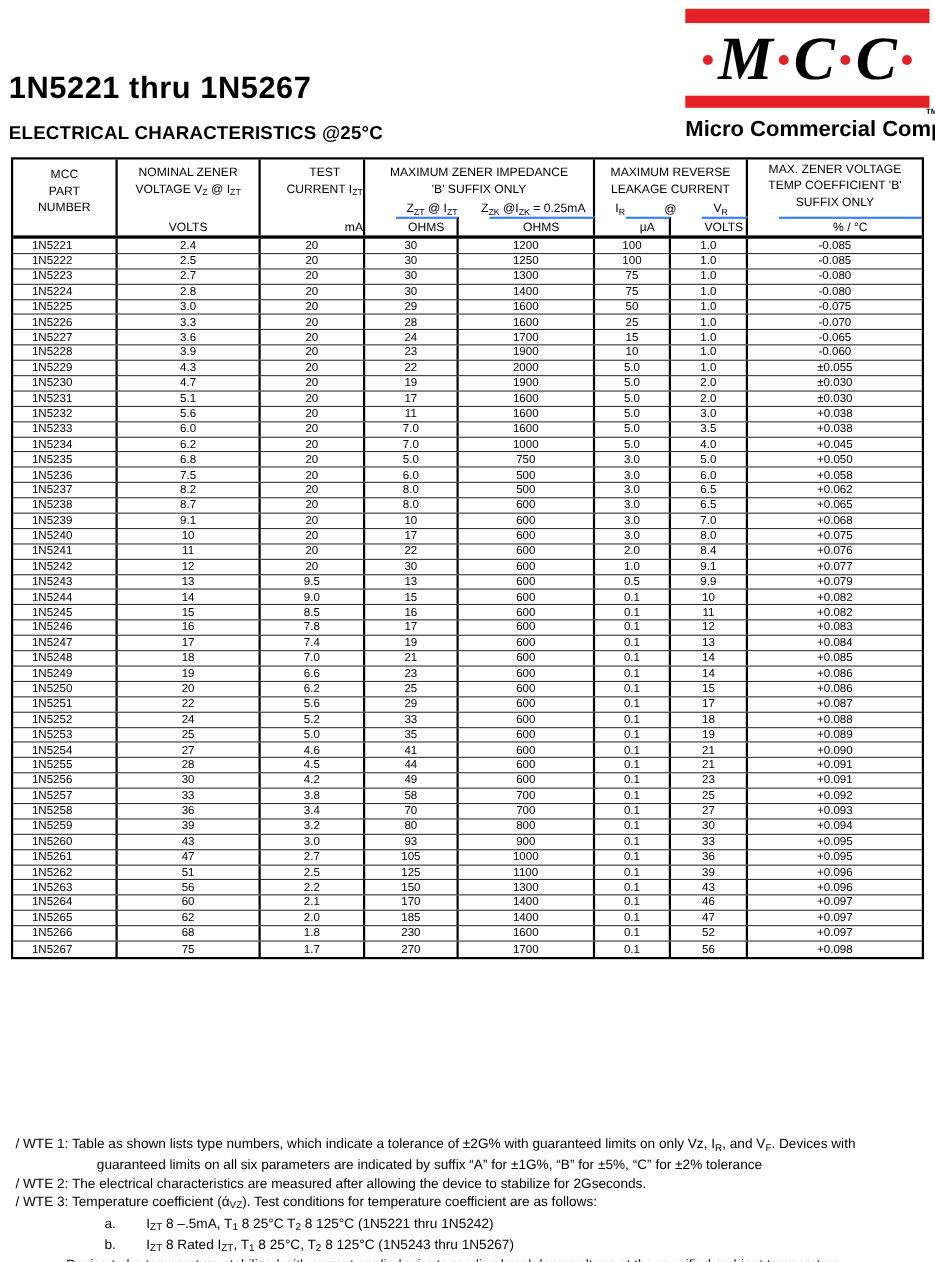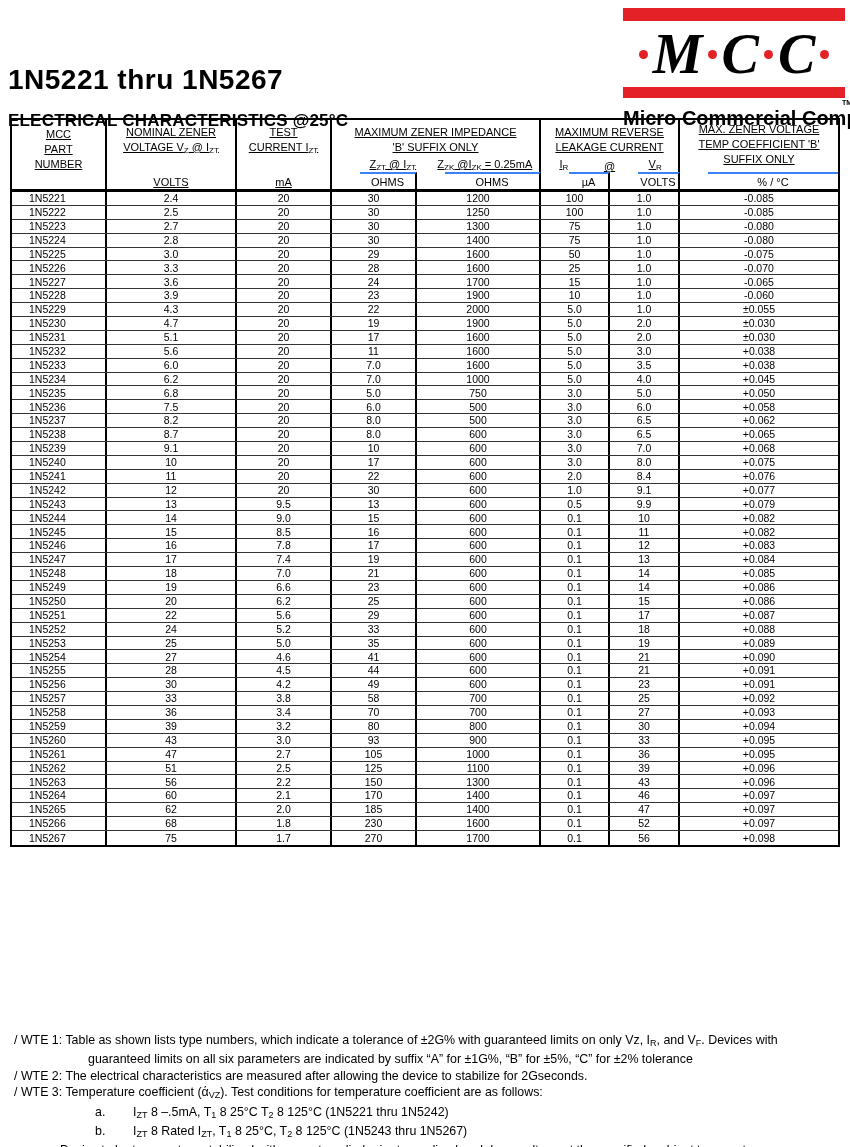--- a/index.html
+++ b/index.html
@@ -3,38 +3,38 @@
 <meta charset="utf-8">
 <style>
   * { margin:0; padding:0; box-sizing:border-box; }
   html,body { background:#fff; }
   body {
     width:850px; height:1147px; position:relative;
     font-family:"Liberation Sans", sans-serif; color:#000;
     -webkit-font-smoothing:antialiased;
   }
   
-  .page-head { position:relative; height:118px; }
+  .page-head { position:relative; height:143px; }
   .doc-title { position:absolute; left:8px; top:64px; font-size:28px; font-weight:bold; letter-spacing:0.5px; }
   .doc-subtitle { position:absolute; left:8px; top:111px; font-size:17px; font-weight:bold; letter-spacing:0.2px; }
   .logo { position:absolute; right:5px; top:8px; width:222px; }
   .logo-bar { height:13px; background:var(--red,#E32126); }
   .logo-bar.bottom { height:11px; position:relative; }
   .logo-letters { display:flex; align-items:center; justify-content:center; height:66px; }
   .logo-letter { font-family:"Liberation Serif", serif; font-style:italic; font-weight:bold; font-size:56px; line-height:1; padding:0 2px; }
   .logo-dot { width:9px; height:9px; border-radius:50%; background:var(--red,#E32126); margin:0 3px; }
   .tm { position:absolute; right:-7px; bottom:-8px; font-size:7px; font-weight:bold; }
   .tagline { text-align:center; font-size:20px; font-weight:bold; margin-top:9px; white-space:nowrap; }
   
   .etable { margin-left:10px; width:830px; border:2px solid #000; }
   .thead { display:grid; grid-template-columns:95px 130px 95px 85px 124px 69px 70px 158px; grid-template-rows:52px 17px; border-bottom:3px solid #000; font-size:11px; }
-  .hc { border-right:2px solid #000; display:flex; flex-direction:column; align-items:center; text-align:center;text-decoration:underline; }
+  .hc { border-right:2px solid #000; display:flex; flex-direction:column; align-items:center; text-align:center; }
   .h-part { grid-area:1/1/3/2; justify-content:flex-start; padding-top:7px; line-height:1.35; }
   .h-vz   { grid-area:1/2/3/3; justify-content:space-between; padding-top:5px; }
-  .h-izt  { grid-area:1/3/3/4; justify-content:space-between; padding-top:5px; }
+  .h-izt  { grid-area:1/3/3/4; justify-content:space-between; padding-top:5px;align-items:flex-end; }
   .h-imp  { grid-area:1/4/2/6; justify-content:space-between; padding-top:5px; }
   .h-leak { grid-area:1/6/2/8; justify-content:space-between; padding-top:5px; }
   .h-tc   { grid-area:1/8/2/9; border-right:none; padding-top:2px; line-height:1.35; }
   .unitcell { display:flex; align-items:center; justify-content:center; border-right:2px solid #000; border-top:2px solid #3b82f6; font-size:11px;margin-left:28px; }
   .u-ohms1 { grid-area:2/4/3/5; }
   .u-ohms2 { grid-area:2/5/3/6; }
   .u-ua    { grid-area:2/6/3/7; }
   .u-volts { grid-area:2/7/3/8; }
   .u-tc    { grid-area:2/8/3/9; border-right:none; }
   .hline { line-height:1.35; }

